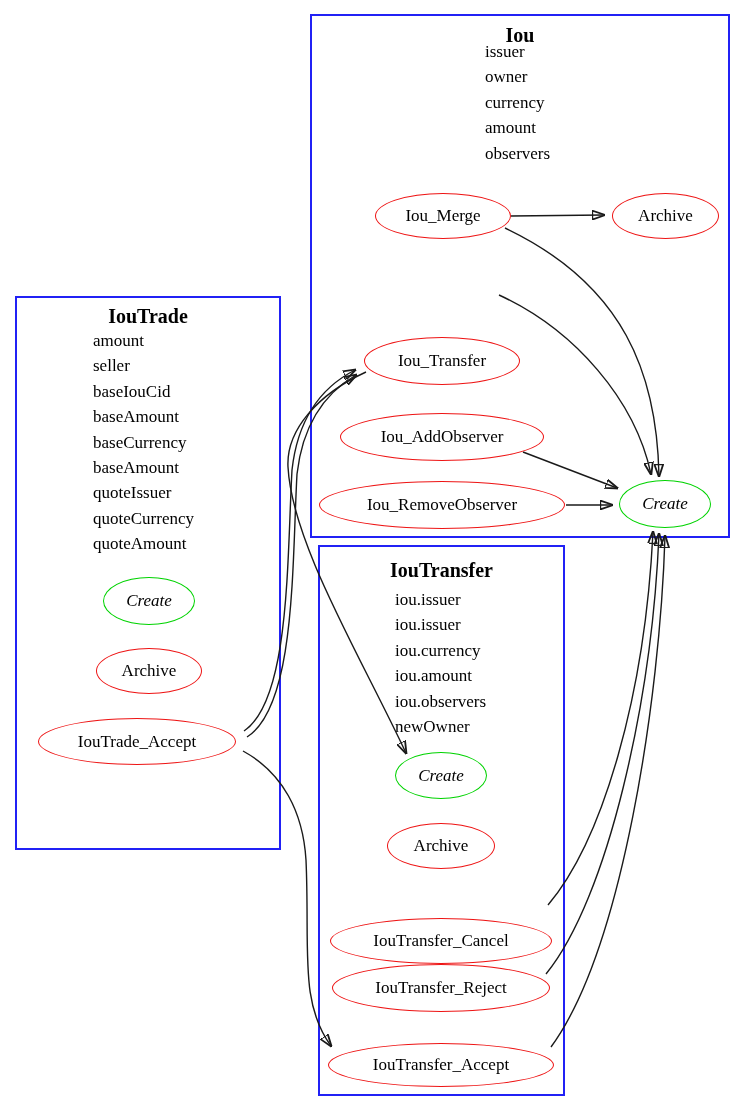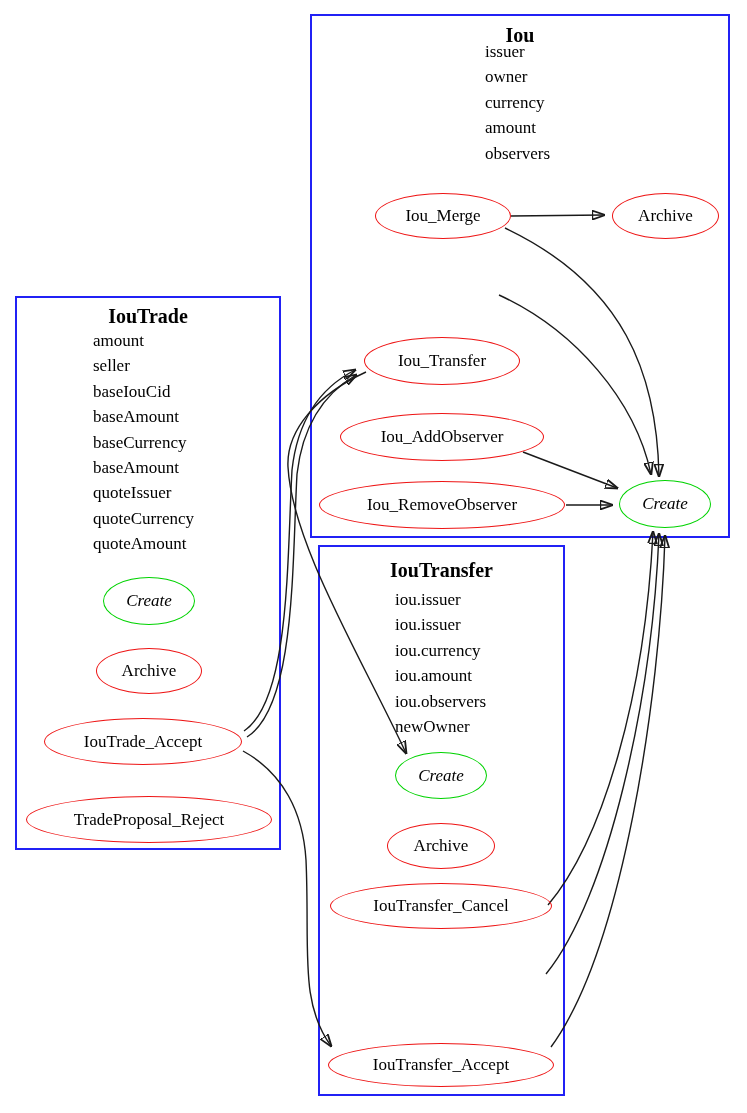--- a/index.html
+++ b/index.html
@@ -75,33 +75,33 @@
       <div>baseCurrency</div>
       <div>baseAmount</div>
       <div>quoteIssuer</div>
       <div>quoteCurrency</div>
       <div>quoteAmount</div>
     </div>
   </div>
 
   <div class="node create" style="left:103px;top:577px;width:92px;height:48px">Create</div>
   <div class="node choice" style="left:96px;top:648px;width:106px;height:46px">Archive</div>
-  <div class="node choice" style="left:44px;top:718px;width:198px;height:47px">IouTrade_Accept</div>
-  <div class="node choice" style="left:26px;top:796px;width:246px;height:47px">TradeProposal_Reject</div>
+  <div class="node choice" style="left:38px;top:718px;width:198px;height:47px">IouTrade_Accept</div>
 
   <div class="cluster" style="left:318px;top:545px;width:247px;height:551px">
     <div class="ctitle" style="top:12px">IouTransfer</div>
     <div class="cfields" style="left:75px;top:40px">
       <div>iou.issuer</div>
       <div>iou.issuer</div>
       <div>iou.currency</div>
       <div>iou.amount</div>
       <div>iou.observers</div>
       <div>newOwner</div>
     </div>
   </div>
 
   <div class="node create" style="left:395px;top:752px;width:92px;height:47px">Create</div>
   <div class="node choice" style="left:387px;top:823px;width:108px;height:46px">Archive</div>
-  <div class="node choice" style="left:330px;top:883px;width:222px;height:46px">IouTransfer_Cancel</div>
+  <div class="node choice" style="left:330px;top:918px;width:222px;height:46px">IouTransfer_Cancel</div>
+  <div class="node choice" style="left:332px;top:964px;width:218px;height:48px">IouTransfer_Reject</div>
   <div class="node choice" style="left:328px;top:1043px;width:226px;height:44px">IouTransfer_Accept</div>
 
 </div>
 
 </body></html>

